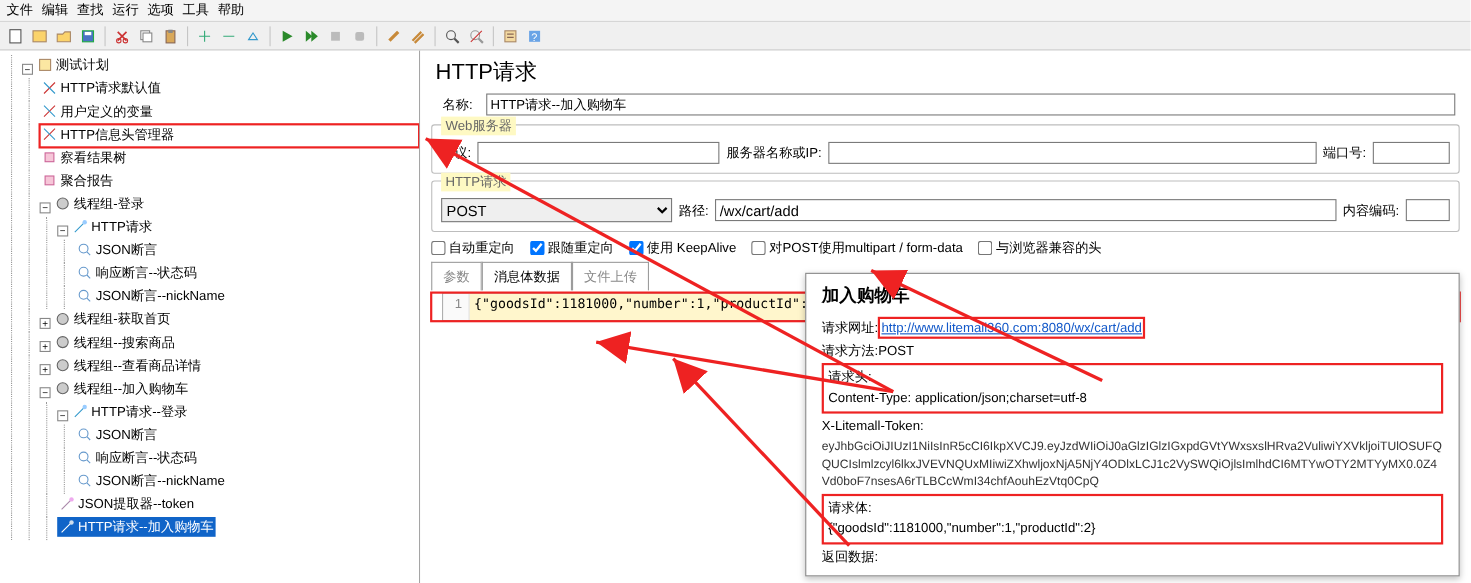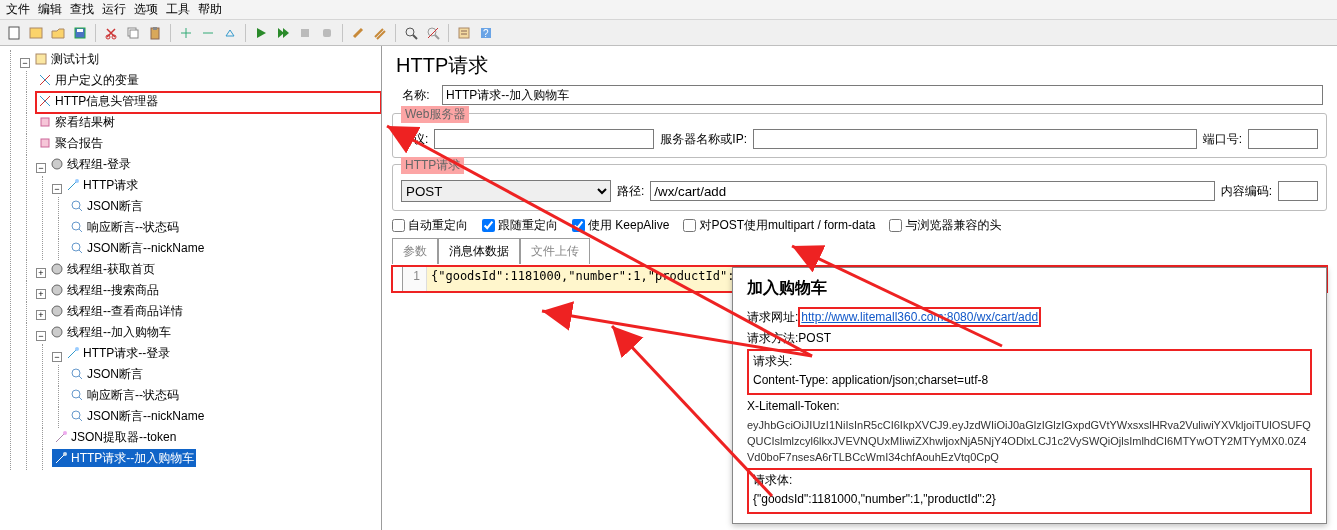--- a/index.html
+++ b/index.html
@@ -31,21 +31,21 @@
 
 
 .panel-title { font-size:20px; padding:6px 14px 4px; }
 .formrow { display:flex; align-items:center; padding:2px 14px; gap:6px;}
 .formrow label { width:40px; text-align:center;}
 .formrow input[type=text] { flex:1; height:20px; border:1px solid #7a7a7a; padding:0 3px; font-size:12px;}
 .tabs { display:flex; border-bottom:1px solid #9c9c9c; margin:6px 0 0 6px; gap:0;}
 .tab { padding:3px 10px 2px; border:1px solid #9c9c9c; border-bottom:none; background:#e9e9e9; position:relative; top:1px; margin-right:-1px; cursor:pointer;}
 .tab.active { background:#fff; font-weight:normal; z-index:2;}
 .section { margin:6px 10px; border:1px solid #bdbdbd; border-radius:3px; padding:4px 8px 8px;}
-.section .hd { position:relative; top:-12px; background:#fca5a5; display:inline-block; padding:0 4px; color:#666;}
+.section .hd { position:relative; top:-12px; background:#fef9c3; display:inline-block; padding:0 4px; color:#666;}
 .row2 { display:flex; align-items:center; gap:6px; margin-top:-6px;}
 .row2 input[type=text]{ height:20px; border:1px solid #7a7a7a; padding:0 3px;}
 .chkrow { display:flex; gap:14px; align-items:center; margin:4px 10px;}
 .chkrow label { display:flex; align-items:center; gap:3px;}
 select { height:22px; border:1px solid #7a7a7a;}
 
 .subtabs { display:flex; gap:0; margin:2px 0 0 10px;}
 .subtab { padding:4px 10px; border:1px solid #9c9c9c; border-bottom:none; background:#fff; cursor:pointer;}
 .subtab.dim { color:#888;}
 .bodyarea { margin:0 10px; border:1px solid #9c9c9c; height:26px; display:flex; align-items:stretch; }
@@ -201,20 +201,27 @@
 
   <div class="tree-pane tree">
     <ul>
       <li><span class="toggle">−</span><span class="node">
             <svg class="ticon">
               <rect x="2" y="2" width="10" height="10" fill="#fbe7a2" stroke="#a86"></rect>
             </svg>
             <span>测试计划</span>
           </span>
         <ul>
+          <li><span class="node">
+                <svg class="ticon">
+                  <line x1="2" y1="12" x2="12" y2="2" stroke="#c33"></line>
+                  <line x1="2" y1="2" x2="12" y2="12" stroke="#39c"></line>
+                </svg>
+                <span>HTTP请求默认值</span>
+              </span></li>
           <li><span class="node">
                 <svg class="ticon">
                   <line x1="2" y1="12" x2="12" y2="2" stroke="#c33"></line>
                   <line x1="2" y1="2" x2="12" y2="12" stroke="#39c"></line>
                 </svg>
                 <span>用户定义的变量</span>
               </span></li>
           <li class="redbox"><span class="node">
                 <svg class="ticon">
                   <line x1="2" y1="12" x2="12" y2="2" stroke="#c33"></line>
@@ -423,20 +430,21 @@
       <div class="rbox" style="display:block;padding:2px 4px;margin:3px 0;">
         <div class="kv">请求头:</div>
         <div class="kv">Content-Type: application/json;charset=utf-8</div>
       </div>
       <div class="kv">X-Litemall-Token:</div>
       <div class="kv" style="font-size:11px;color:#333">eyJhbGciOiJIUzI1NiIsInR5cCI6IkpXVCJ9.eyJzdWIiOiJ0aGlzIGlzIGxpdGVtYWxsxslHRva2VuliwiYXVkljoiTUlOSUFQQUCIslmlzcyl6lkxJVEVNQUxMIiwiZXhwljoxNjA5NjY4ODlxLCJ1c2VySWQiOjlsImlhdCI6MTYwOTY2MTYyMX0.0Z4Vd0boF7nsesA6rTLBCcWmI34chfAouhEzVtq0CpQ</div>
       <div class="rbox" style="display:block;padding:2px 4px;margin:3px 0;">
         <div class="kv">请求体:</div>
         <div class="kv">{"goodsId":1181000,"number":1,"productId":2}</div>
       </div>
+      <div class="kv">返回数据:</div>
     </div>
 
     <svg class="arrow-layer" width="955" height="484">
       <defs>
           <marker id="ah" markerWidth="12" markerHeight="12" refX="10" refY="5" orient="auto">
             <path d="M0 0L10 5L0 10z" fill="#e22"></path>
           </marker>
         </defs>
       <line x1="430" y1="310" x2="5" y2="80" stroke="#e22" stroke-width="3" marker-end="url(#ah)"></line>
       <line x1="430" y1="310" x2="160" y2="265" stroke="#e22" stroke-width="3" marker-end="url(#ah)"></line>

